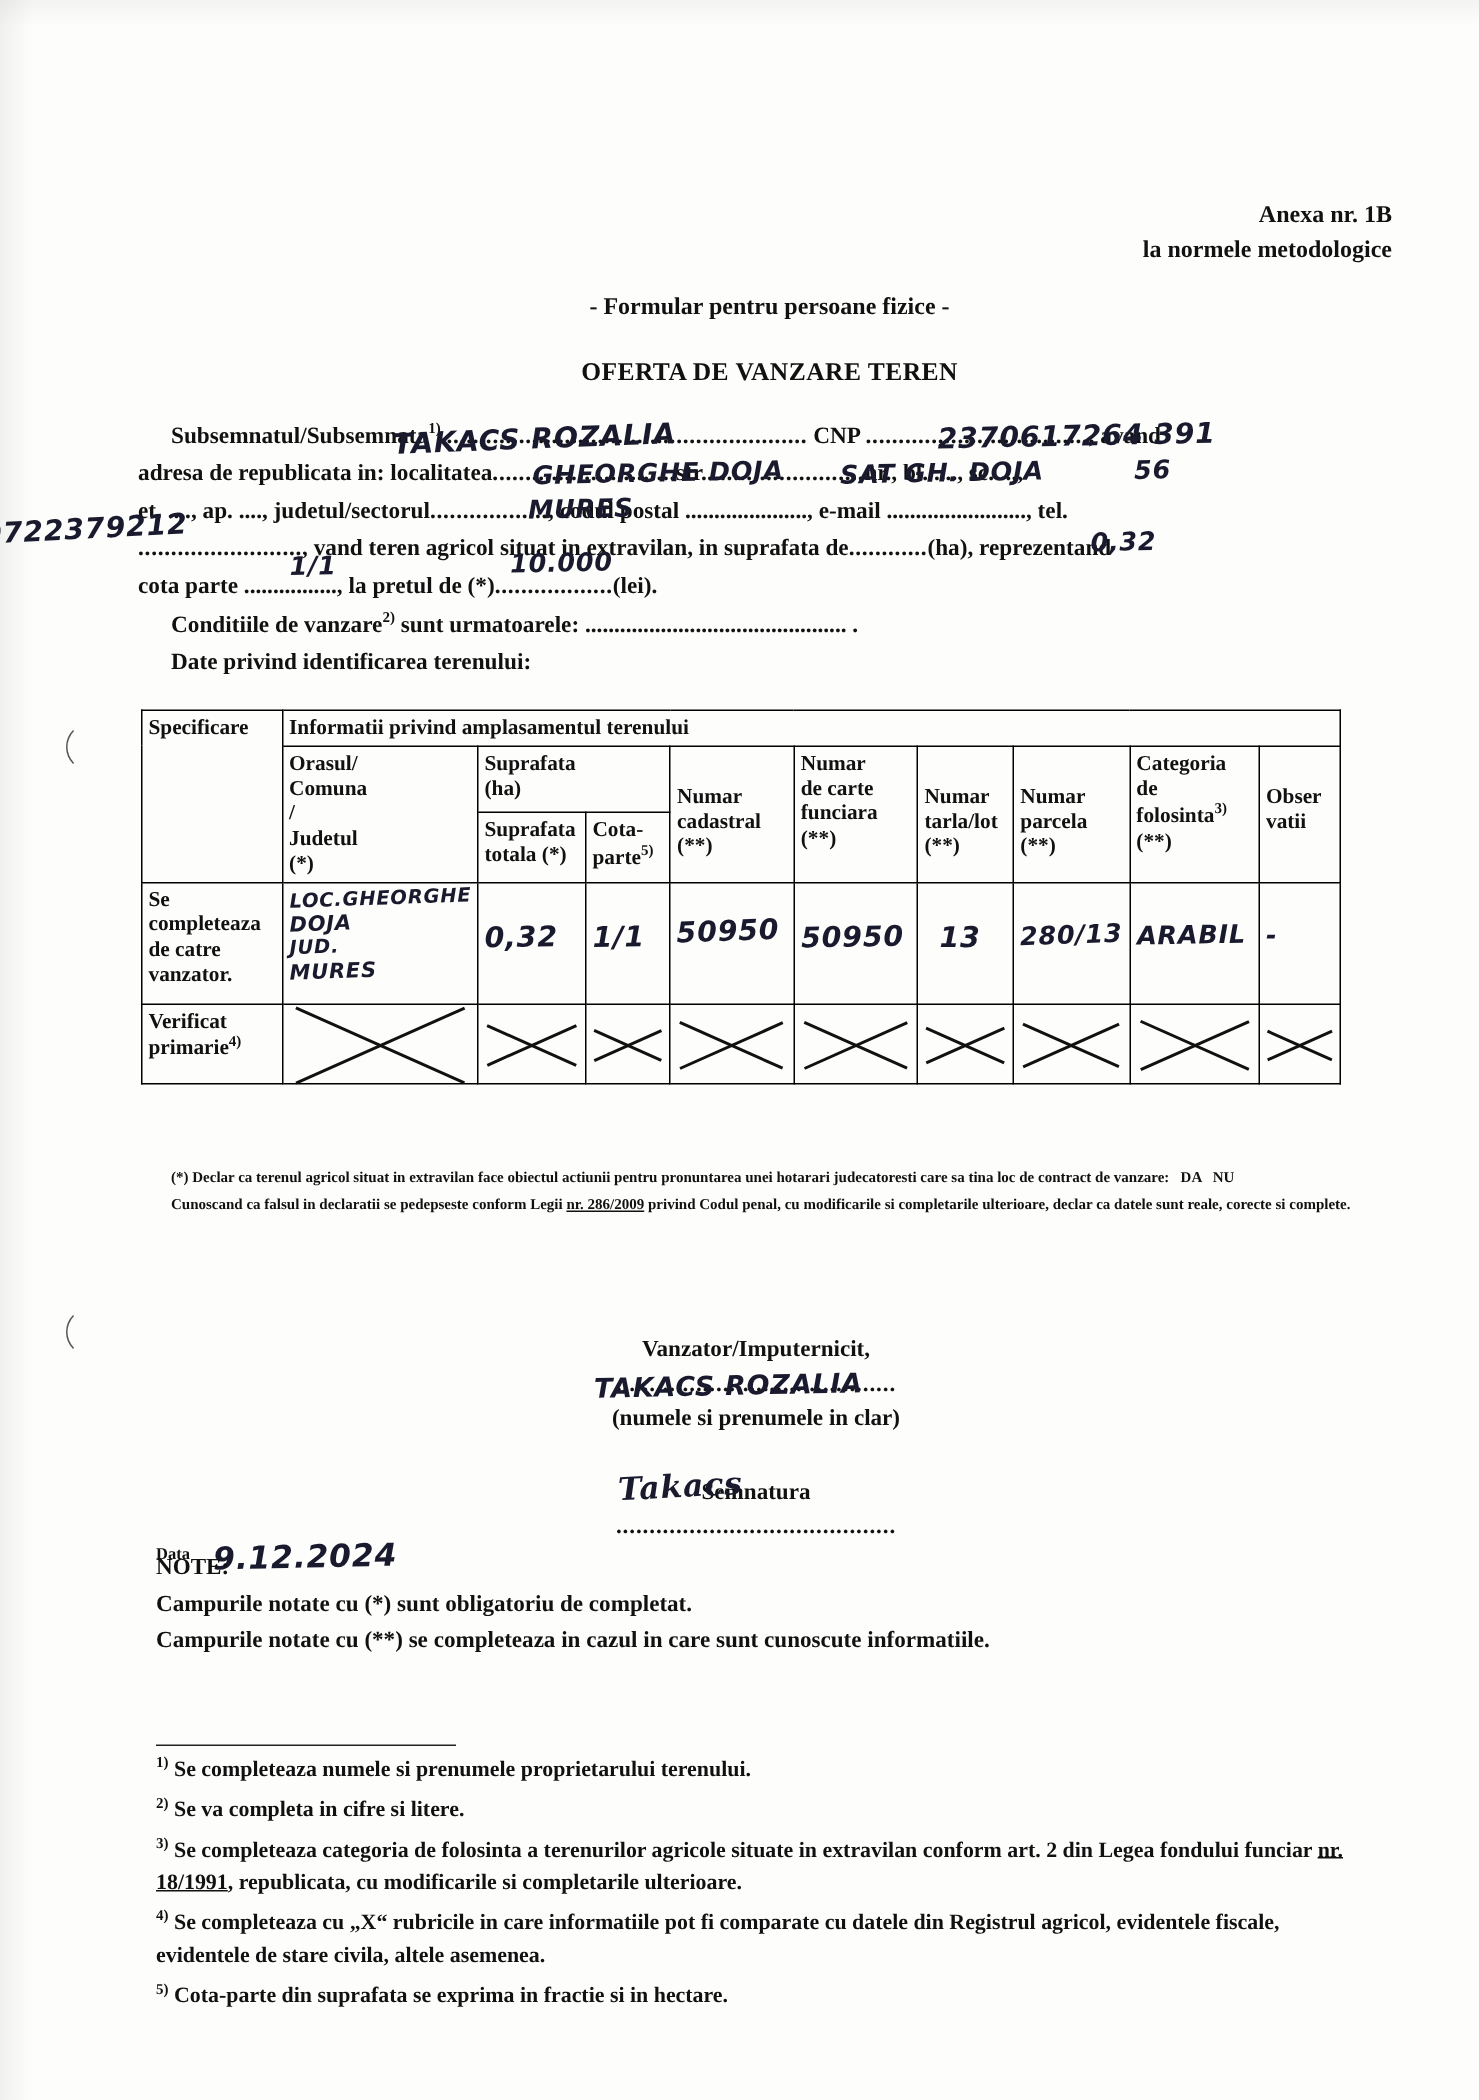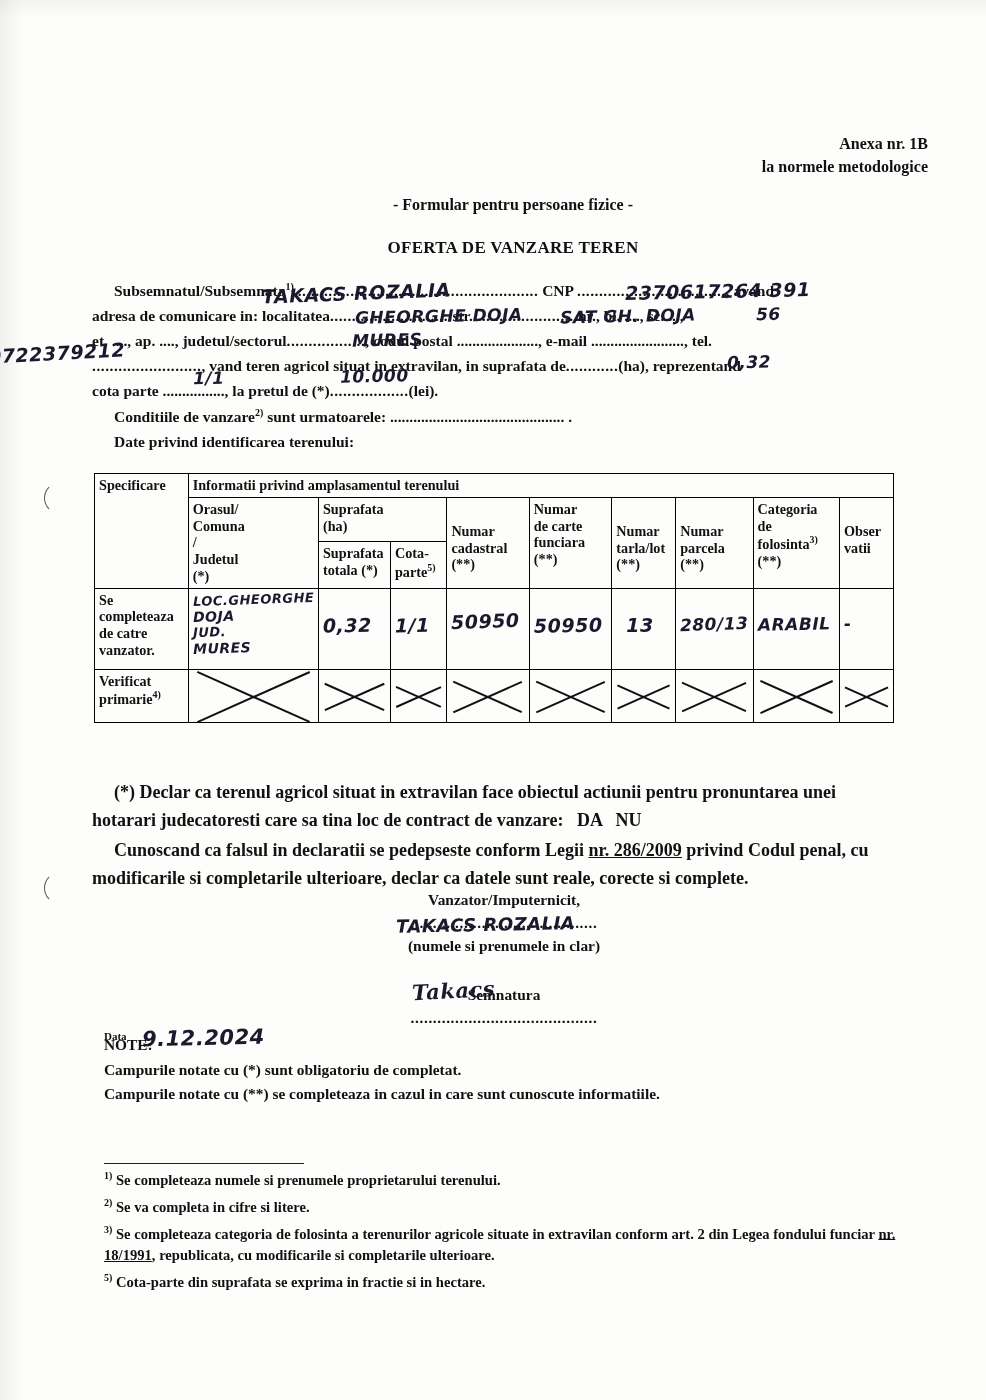--- a/index.html
+++ b/index.html
@@ -129,21 +129,21 @@
   }
   .xmark:before { transform: rotate(24deg); }
   .xmark:after { transform: rotate(-24deg); }
 
   
   .lower {
     position: absolute;
     left: 92px;
     top: 778px;
     width: 812px;
-    font-size: 18px;
+    font-size: 10px;
     font-weight: bold;
     line-height: 1.56;
   }
   .lower p { margin: 0 0 2px 0; }
   .u { text-decoration: underline; }
 
   .sign-block {
     position: absolute;
     left: 374px;
     top: 888px;
@@ -218,21 +218,21 @@
   <div class="center-line maintitle">OFERTA DE VANZARE TEREN</div>
 
   <div class="body-block">
     <p>
       <span class="indent"></span><span>Subsemnatul/Subsemnata</span><sup>1)</sup>
       <span class="dots">.......................................................</span>
       <span>CNP</span>
       <span class="dots">..................................</span><span>, avand</span>
     </p>
     <p>
-      <span>adresa de comunicare in: localitatea</span><span class="dots">............................</span><span>str.</span><span class="dots">........................</span><span>nr.</span><span>, bl. ...., sc. ...,</span>
+      <span>adresa de republicata in: localitatea</span><span class="dots">............................</span><span>str.</span><span class="dots">........................</span><span>nr.</span><span>, bl. ...., sc. ...,</span>
     </p>
     <p>
       <span>et. ...., ap. ....,  judetul/sectorul</span><span class="dots">..................</span><span>, codul postal ....................., e-mail ........................, tel.</span>
     </p>
     <p>
       <span class="dots">.........................</span><span>, vand teren agricol situat in extravilan, in suprafata de</span><span class="dots">............</span><span>(ha), reprezentand</span>
     </p>
     <p>
       <span>cota parte ................, la pretul de (*)</span><span class="dots">..................</span><span>(lei).</span>
     </p>
@@ -424,16 +424,17 @@
     <p>NOTE:</p>
     <p>Campurile notate cu (*) sunt obligatoriu de completat.</p>
     <p>Campurile notate cu (**) se completeaza in cazul in care sunt cunoscute informatiile.</p>
   </div>
 
   <div class="fn-rule"></div>
   <div class="footnotes">
     <p><sup>1)</sup><span> Se completeaza numele si prenumele proprietarului terenului.</span></p>
     <p><sup>2)</sup><span> Se va completa in cifre si litere.</span></p>
     <p><sup>3)</sup><span> Se completeaza categoria de folosinta a terenurilor agricole situate in extravilan conform art. 2 din Legea fondului funciar </span><span class="u">nr. 18/1991</span><span>, republicata, cu modificarile si completarile ulterioare.</span></p>
+    <p><sup>4)</sup><span> Se completeaza cu „X“ rubricile in care informatiile pot fi comparate cu datele din Registrul agricol, evidentele fiscale, evidentele de stare civila, altele asemenea.</span></p>
     <p><sup>5)</sup><span> Cota-parte din suprafata se exprima in fractie si in hectare.</span></p>
   </div>
 
 </div>
 
 </body></html>

